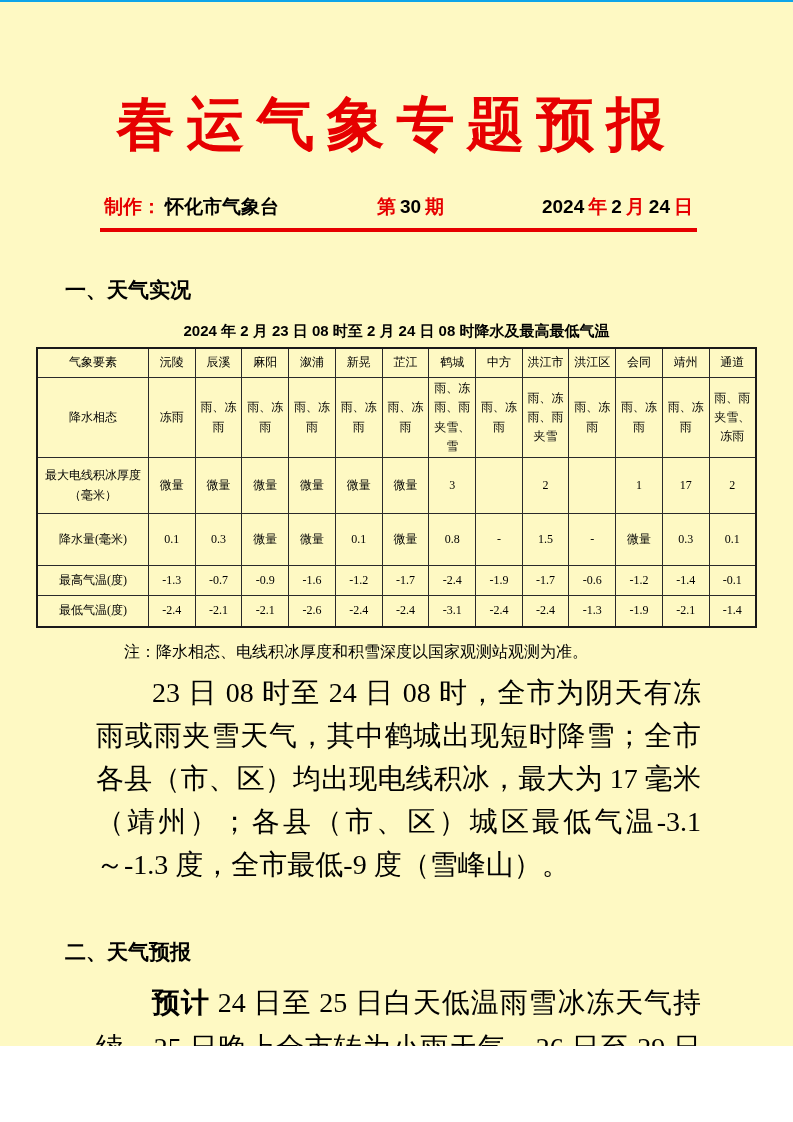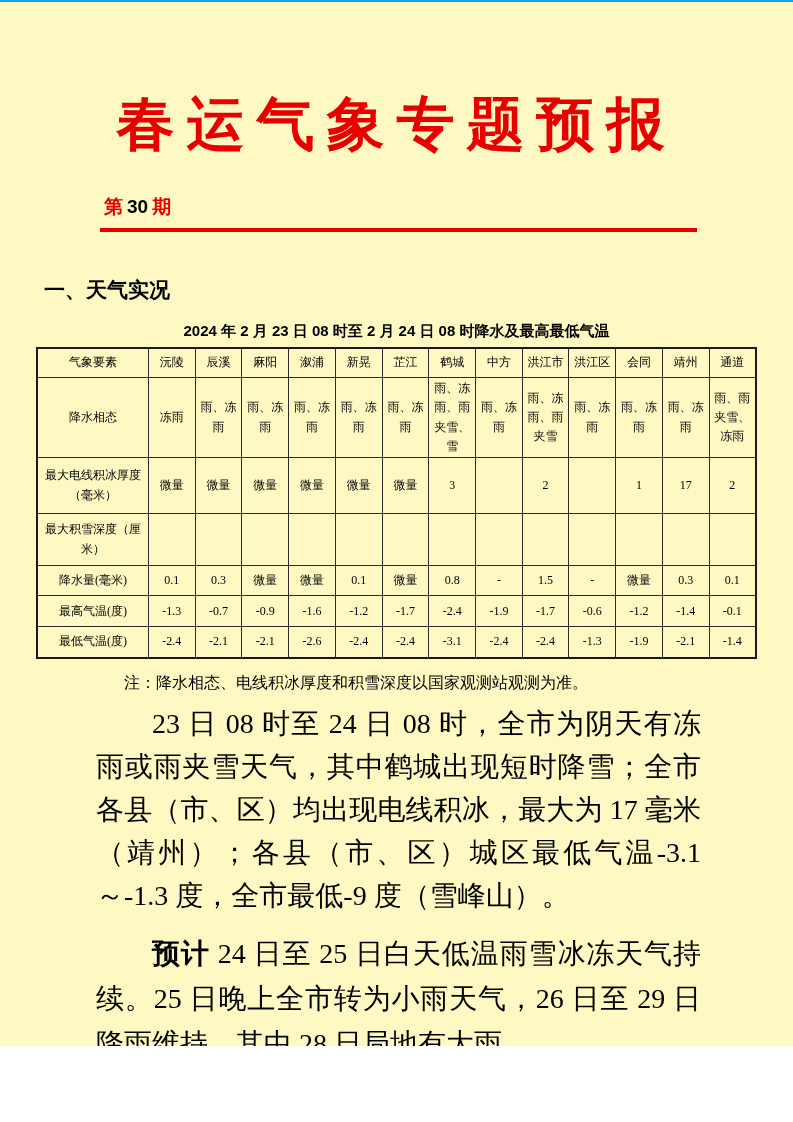--- a/index.html
+++ b/index.html
@@ -35,21 +35,21 @@
   }
   .red{color:#e60000;}
   .blk{color:#000000;}
   .producer-row .seg span{margin:0 2px;}
   .red-rule{
     margin:8px 96px 0 100px;
     height:4px;
     background:#e60000;
   }
   .section-heading{
-    margin:44px 0 0 44px;
+    margin:44px 0 0 65px;
     font-family:"Liberation Sans","DejaVu Sans",sans-serif;
     font-weight:bold;
     font-size:21px;
     color:#000;
   }
   .table-title{
     margin-top:18px;
     text-align:center;
     font-family:"Liberation Sans","DejaVu Sans",sans-serif;
     font-weight:bold;
@@ -97,21 +97,23 @@
   .body-para.second{margin-top:14px;line-height:45px;}
 </style>
 </head>
 <body>
 
 <div class="page">
 
   <div class="doc-title">春运气象专题预报</div>
 
   <div class="producer-row">
+    <div class="seg"><span class="red">制作：</span><span class="blk">怀化市气象台</span></div>
     <div class="seg"><span class="red">第</span><span class="blk">30</span><span class="red">期</span></div>
+    <div class="seg"><span class="blk">2024</span><span class="red">年</span><span class="blk">2</span><span class="red">月</span><span class="blk">24</span><span class="red">日</span></div>
   </div>
 
   <div class="red-rule"></div>
 
   <div class="section-heading">一、天气实况</div>
 
   <div class="table-title">2024 年 2 月 23 日 08 时至 2 月 24 日 08 时降水及最高最低气温</div>
 
   <table class="weather">
     <thead>
@@ -159,36 +161,20 @@
           <td>微量</td>
           <td>3</td>
           <td></td>
           <td>2</td>
           <td></td>
           <td>1</td>
           <td>17</td>
           <td>2</td>
         </tr>
         <tr>
-          <td>最大积雪深度（厘米）</td>
-          <td></td>
-          <td></td>
-          <td></td>
-          <td></td>
-          <td></td>
-          <td></td>
-          <td></td>
-          <td></td>
-          <td></td>
-          <td></td>
-          <td></td>
-          <td></td>
-          <td></td>
-        </tr>
-        <tr>
           <td>降水量(毫米)</td>
           <td>0.1</td>
           <td>0.3</td>
           <td>微量</td>
           <td>微量</td>
           <td>0.1</td>
           <td>微量</td>
           <td>0.8</td>
           <td>-</td>
           <td>1.5</td>
@@ -229,16 +215,17 @@
           <td>-2.1</td>
           <td>-1.4</td>
         </tr>
       </tbody>
   </table>
 
   <div class="table-note">注：降水相态、电线积冰厚度和积雪深度以国家观测站观测为准。</div>
 
   <div class="body-para">23 日 08 时至 24 日 08 时，全市为阴天有冻雨或雨夹雪天气，其中鹤城出现短时降雪；全市各县（市、区）均出现电线积冰，最大为 17 毫米（靖州）；各县（市、区）城区最低气温-3.1～-1.3 度，全市最低-9 度（雪峰山）。</div>
 
+  <div class="section-heading second">二、天气预报</div>
 
   <div class="body-para second"><span class="lead">预计</span><span> 24 日至 25 日白天低温雨雪冰冻天气持续。25 日晚上全市转为小雨天气，26 日至 29 日降雨维持，其中 28 日局地有大雨，</span></div>
 
 </div>
 
 </body></html>

